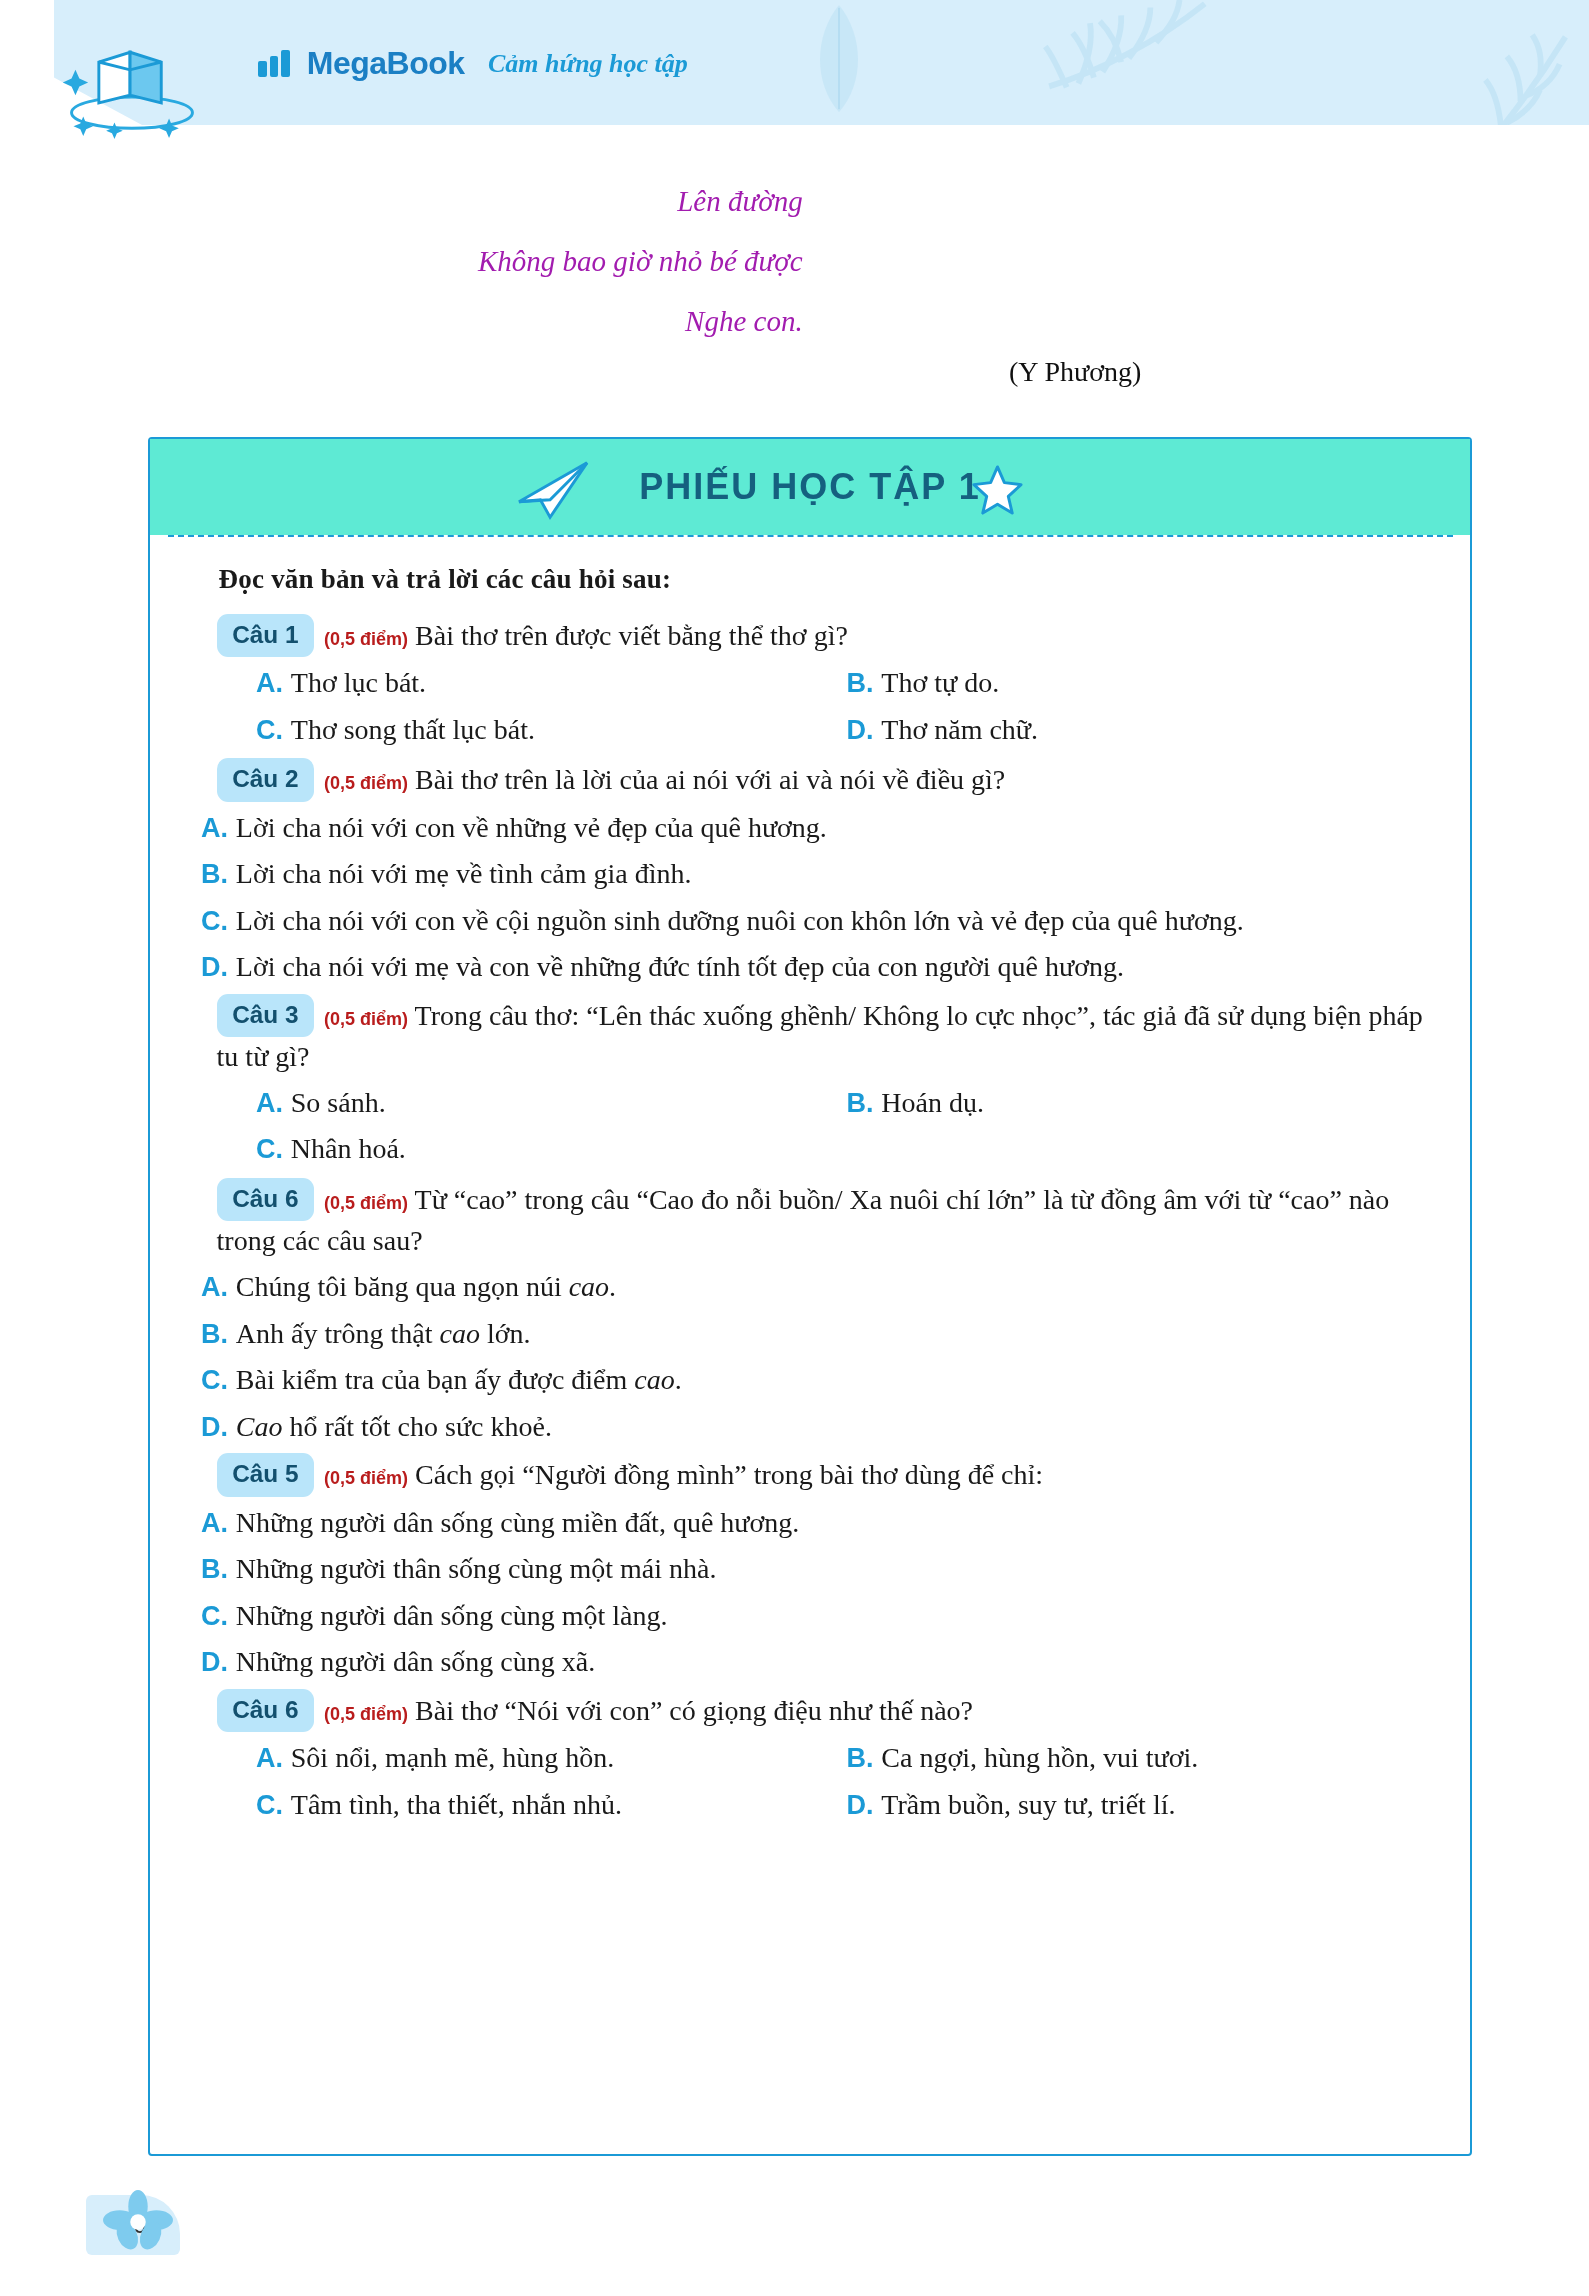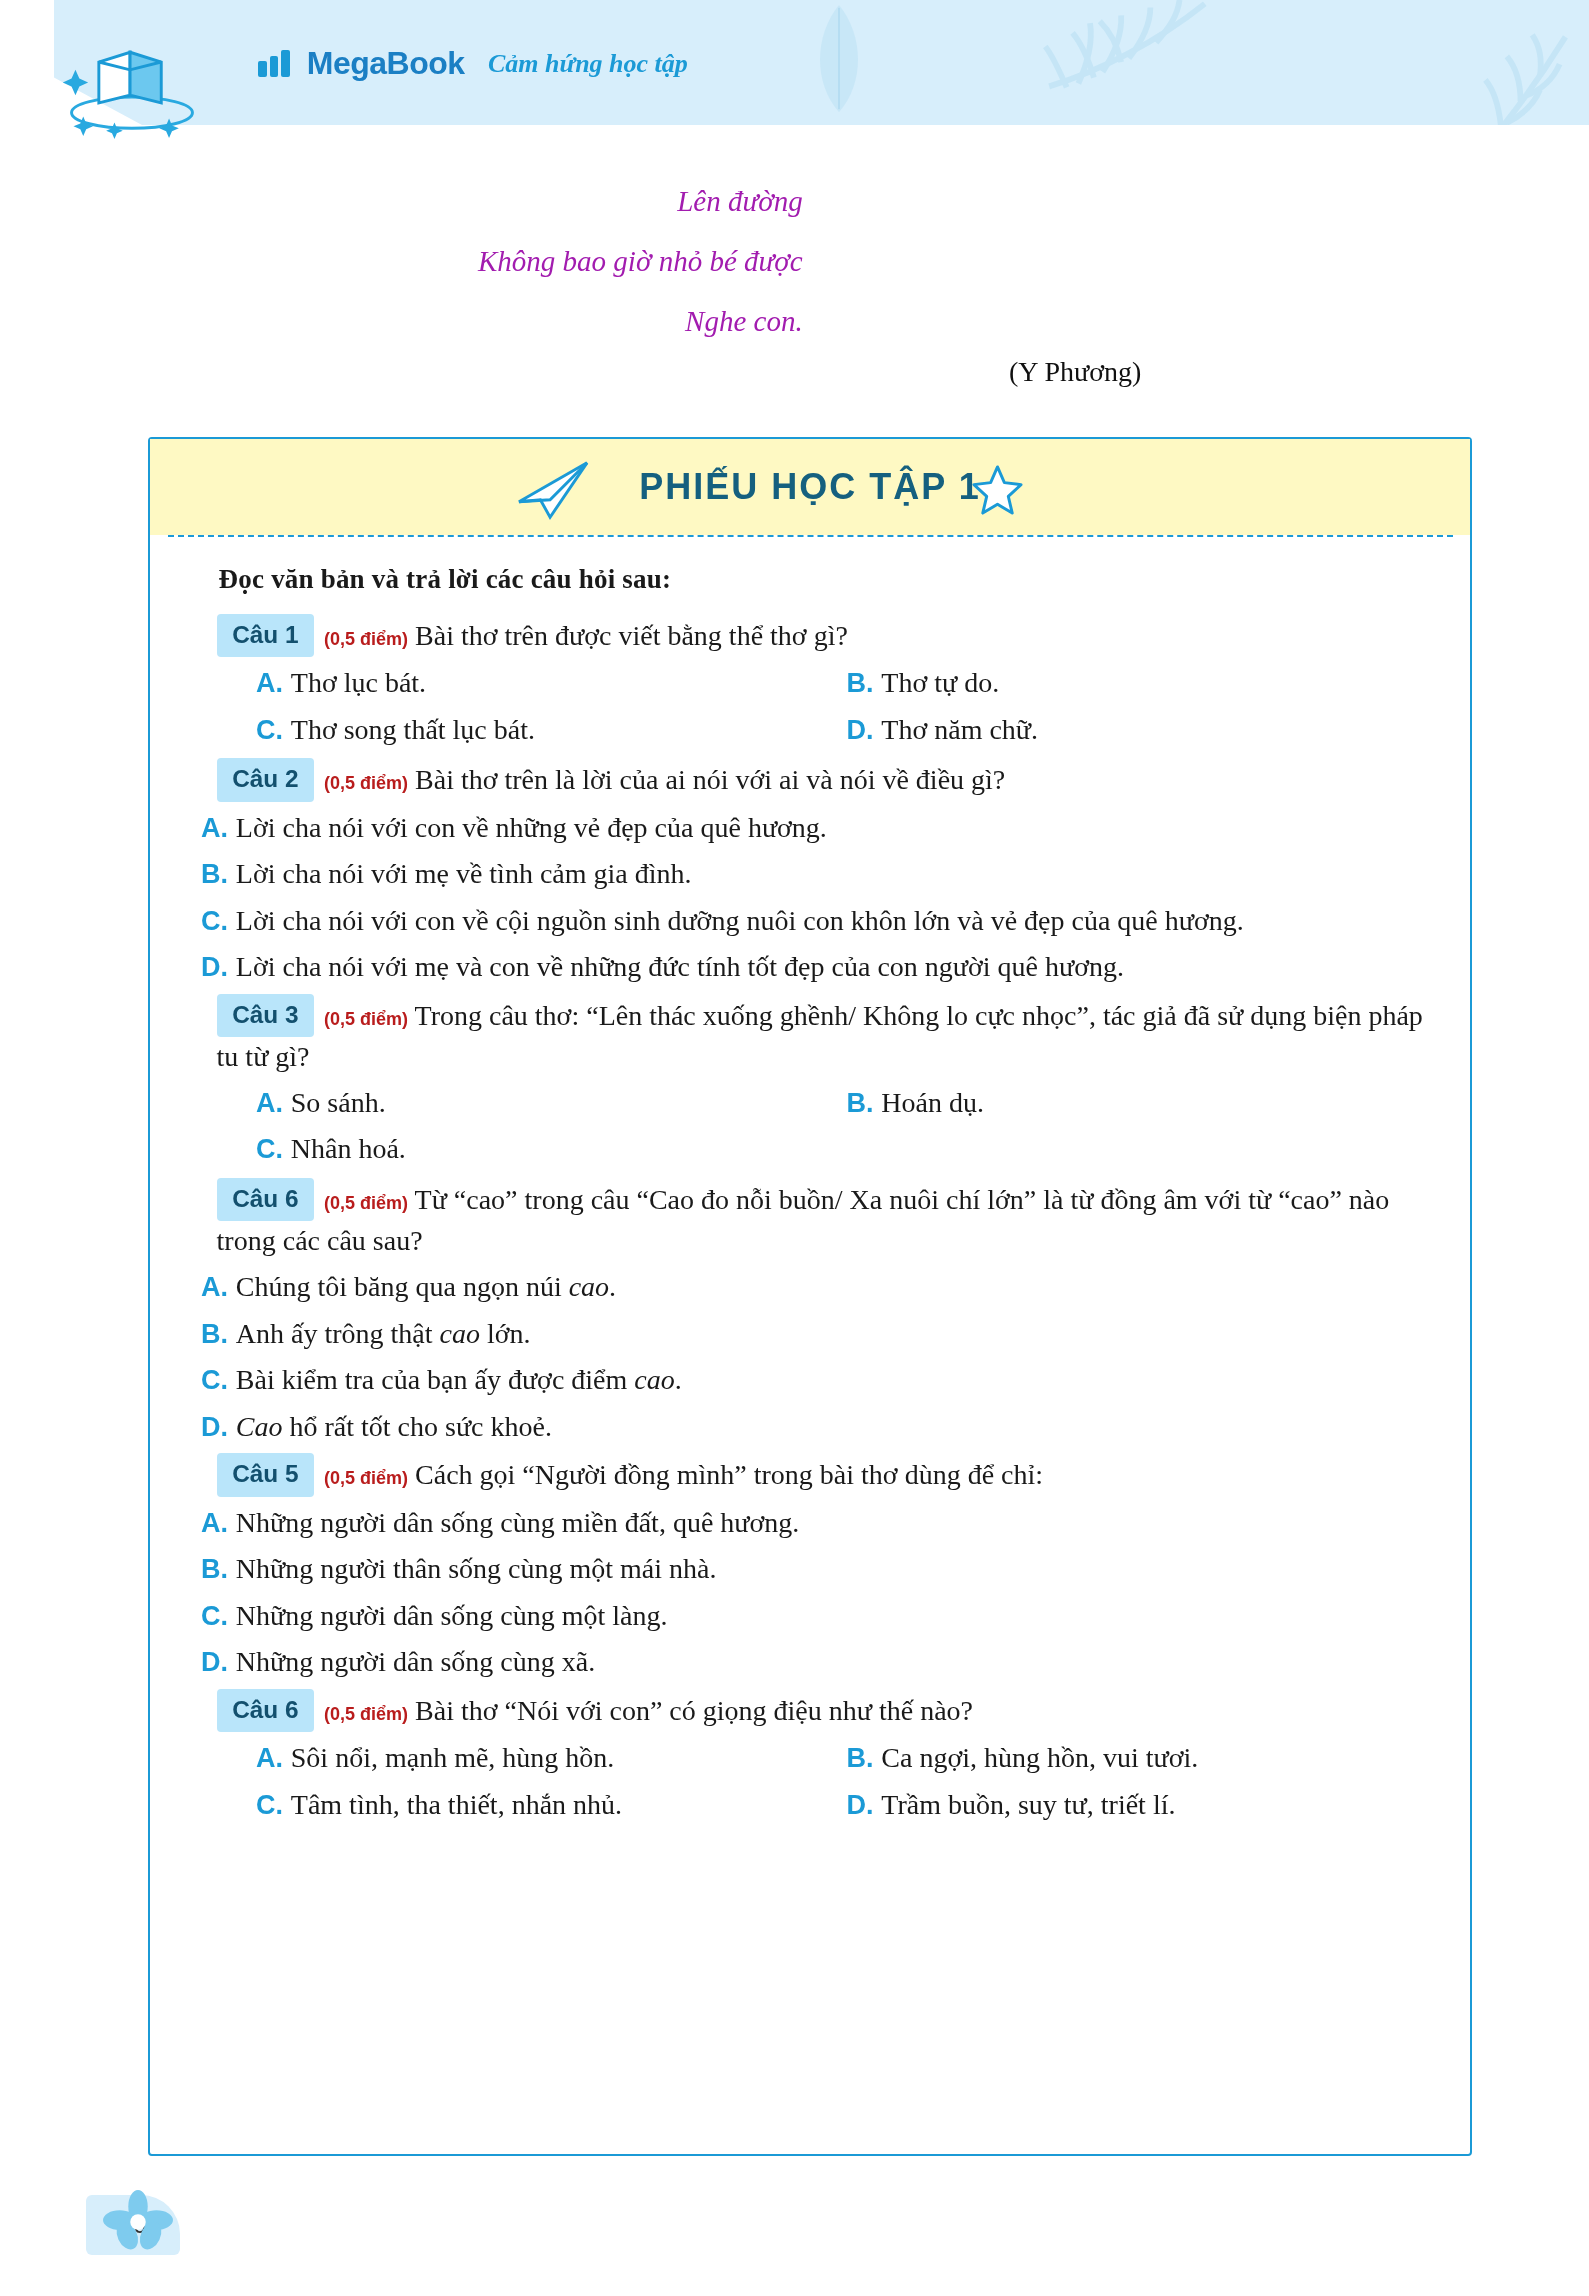--- a/index.html
+++ b/index.html
@@ -115,21 +115,21 @@
     width: 1324px;
     height: 1719px;
     border: 2.9px solid #1b9ad6;
     border-radius: 3.9px;
     box-sizing: border-box;
     background: #fff;
   }
   .ws-title-bar {
     position: relative;
     height: 96px;
-    background: #fef9c3;
+    background: #5eead4;
     display: flex;
     align-items: center;
     justify-content: center;
   }
   .ws-title {
     font-family: "Liberation Sans", sans-serif;
     font-weight: bold;
     font-size: 36px;
     letter-spacing: 2px;
     color: #15607f;
@@ -170,21 +170,21 @@
     padding-left: 15.6px;
     text-indent: 0;
   }
   .q-tag {
     display: inline-block;
     background: #b9e5fa;
     color: #13506e;
     font-family: "Liberation Sans", sans-serif;
     font-weight: bold;
     font-size: 24.4px;
-    border-radius: 4px;
+    border-radius: 11px;
     padding: 3.9px 15.6px 4.9px 15.6px;
     margin-right: 9.8px;
     vertical-align: 2px;
   }
   .pts {
     font-family: "Liberation Sans", sans-serif;
     font-weight: bold;
     font-size: 18px;
     color: #b91c1c;
   }

